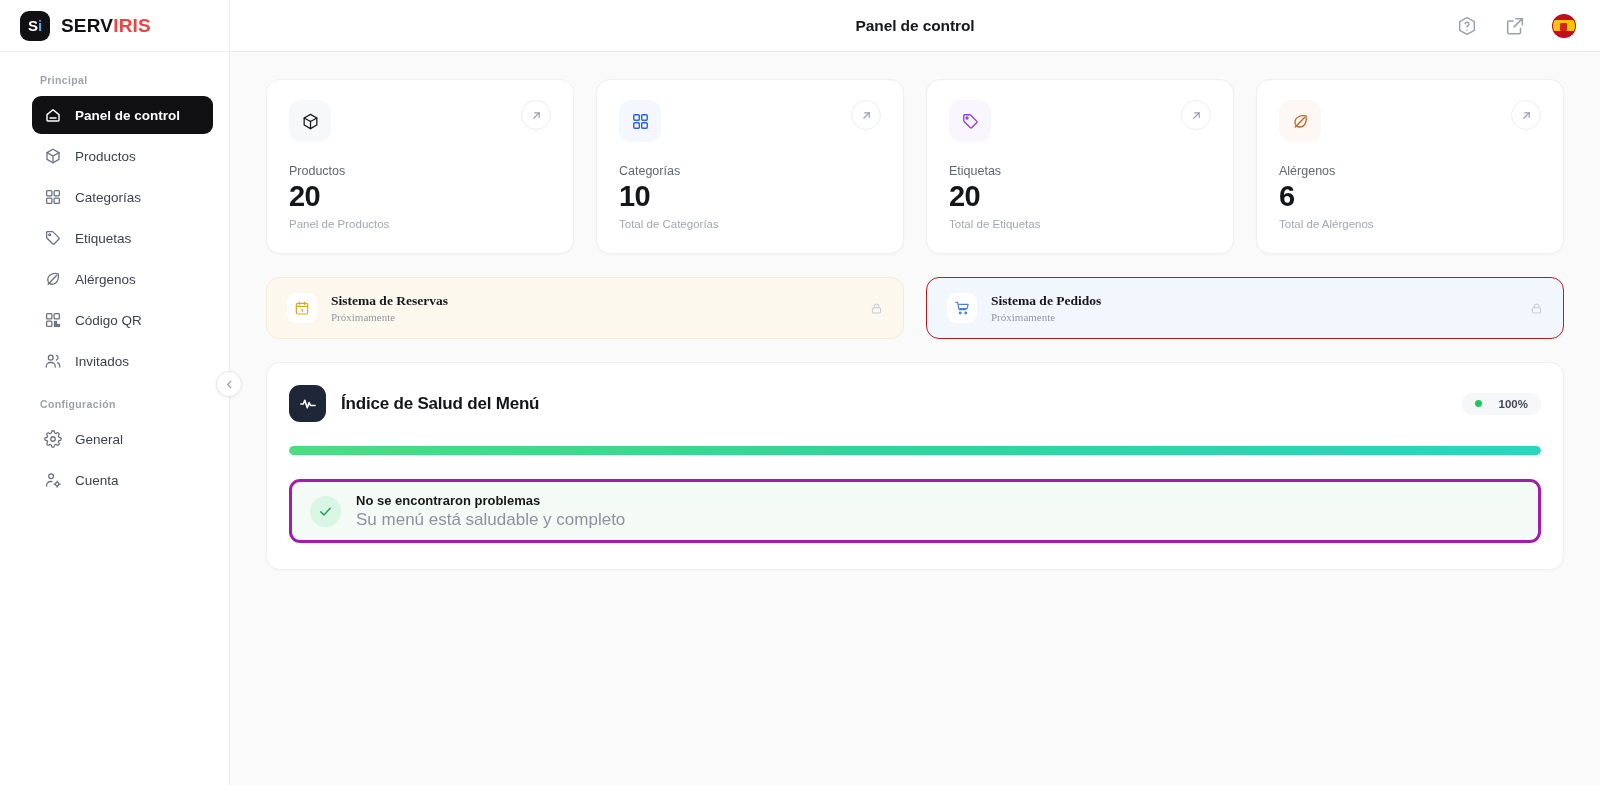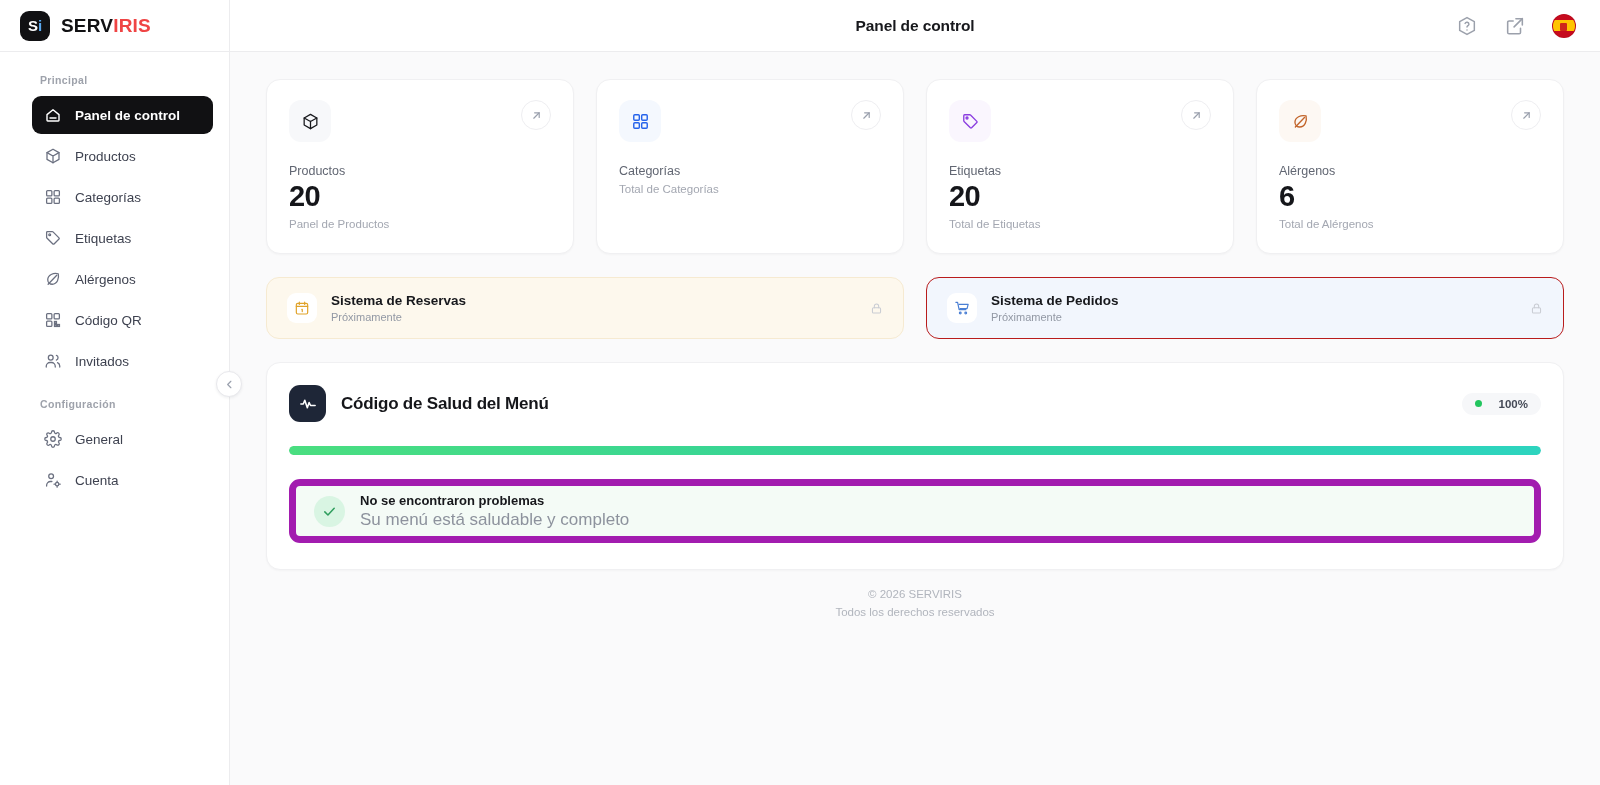--- a/index.html
+++ b/index.html
@@ -115,21 +115,21 @@
     border: 1px solid #eeeef1; background: #ffffff;
     display: flex; align-items: center; justify-content: center;
     color: #9aa0ad; cursor: pointer;
   }
   .stat-arrow svg { width: 13px; height: 13px; display: block; }
   .stat-label { margin-top: 22px; font-size: 12.5px; color: #616672; font-weight: 500; }
   .stat-value { margin-top: 3px; font-size: 29px; font-weight: 700; color: #15161a; letter-spacing: -0.6px; line-height: 1.1; }
   .stat-sub { margin-top: 5px; font-size: 11.5px; color: #a3a7b1; }
 
   
-  .banners { display: grid; grid-template-columns: 1fr 1fr; gap: 22px; margin-top: 23px; }
+  .banners { display: grid; grid-template-columns: 1fr 1fr; gap: 22px; margin-top: 23px; font-family: Liberation Serif, serif; }
   .banner {
     border-radius: 13px; height: 62px; padding: 0 20px;
     display: flex; align-items: center; gap: 14px; position: relative;
     cursor: pointer;
   }
   .banner.amber { background: #fdf8ed; border: 1px solid #f6ead1; }
   .banner.blue  { background: #f2f6fd; border: 1px solid #b91c1c; justify-content: flex-end; }
   .banner-icon {
     width: 30px; height: 30px; border-radius: 9px; background: #ffffff;
     display: flex; align-items: center; justify-content: center; flex: 0 0 30px;
@@ -160,21 +160,21 @@
   }
   .health-badge .dot { width: 7px; height: 7px; border-radius: 50%; background: #22c55e; display: block; }
   .progress-track {
     margin-top: 24px; height: 9px; border-radius: 999px; background: #f0f1f4; overflow: hidden;
   }
   .progress-fill {
     height: 100%; border-radius: 999px;
     background: linear-gradient(90deg, #4ade80 0%, #34d399 45%, #2dd4bf 100%);
   }
   .health-result {
-    margin-top: 24px; background: #f4fbf6; border: 7px solid #a21caf;
+    margin-top: 24px; background: #f4fbf6; border: 3px solid #a21caf;
     border-radius: 11px; height: 64px; display: flex; align-items: center; gap: 15px;
     padding: 0 18px;
   }
   .check-circle {
     width: 31px; height: 31px; border-radius: 50%; background: #d9f5e3;
     display: flex; align-items: center; justify-content: center; color: #2f9e5e; flex: 0 0 31px;
   }
   .check-circle svg { width: 15px; height: 15px; display: block; }
   .result-title { font-size: 13px; font-weight: 700; color: #17181c; }
   .result-sub { font-size: 17px; color: #8d929d; margin-top: 2px; }
@@ -382,20 +382,21 @@
             <div class="stat-arrow">
               <span>
                 <svg viewBox="0 0 24 24" fill="none" stroke="currentColor" stroke-width="2.2" stroke-linecap="round" stroke-linejoin="round">
                     <path d="M7 17 17 7"></path>
                     <path d="M8.5 7H17v8.5"></path>
                   </svg>
               </span>
             </div>
           </div>
           <div class="stat-label">Categorías</div>
+          <div class="stat-value">10</div>
           <div class="stat-sub">Total de Categorías</div>
         </div>
 
         <div class="stat-card">
           <div class="stat-top">
             <div class="stat-icon-box" style="background:#faf6fe;color:#8b3ee0">
               <svg viewBox="0 0 24 24" fill="none" stroke="currentColor" stroke-width="1.7" stroke-linecap="round" stroke-linejoin="round">
                   <path d="M3.5 11.2V4.6a1.1 1.1 0 0 1 1.1-1.1h6.6a1.1 1.1 0 0 1 .8.33l8 8a1.1 1.1 0 0 1 0 1.56l-6.6 6.6a1.1 1.1 0 0 1-1.56 0l-8-8a1.1 1.1 0 0 1-.34-.79z"></path>
                   <circle cx="7.6" cy="7.6" r="1.25"></circle>
                 </svg>
@@ -481,21 +482,21 @@
         </div>
       </div>
 
       <div class="health">
         <div class="health-head">
           <div class="health-icon">
             <svg viewBox="0 0 24 24" fill="none" stroke="currentColor" stroke-width="2.1" stroke-linecap="round" stroke-linejoin="round">
                 <path d="M2.5 12h3.2l2-5 3.4 10 2.4-7 1.9 4h6.1"></path>
               </svg>
           </div>
-          <div class="health-title">Código de Salud del Menú</div>
+          <div class="health-title">Índice de Salud del Menú</div>
           <div class="health-badge">
             <span class="dot"></span>
             <span>100%</span>
           </div>
         </div>
 
         <div class="progress-track">
           <div class="progress-fill" id="progress-fill" style="width: 100%;"></div>
         </div>
 
@@ -505,20 +506,16 @@
                 <path d="M4.5 12.6 9.5 17.5 19.5 6.8"></path>
               </svg>
           </div>
           <div>
             <div class="result-title">No se encontraron problemas</div>
             <div class="result-sub">Su menú está saludable y completo</div>
           </div>
         </div>
       </div>
 
-      <footer class="footer">
-        <div class="footer-line">© 2026 SERVIRIS</div>
-        <div class="footer-line">Todos los derechos reservados</div>
-      </footer>
 
     </div>
   </section>
 </div>
 
 </body></html>

